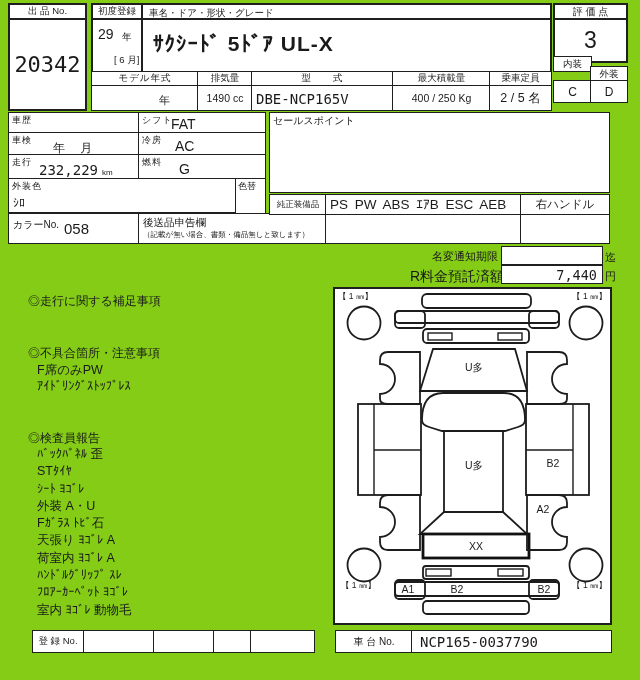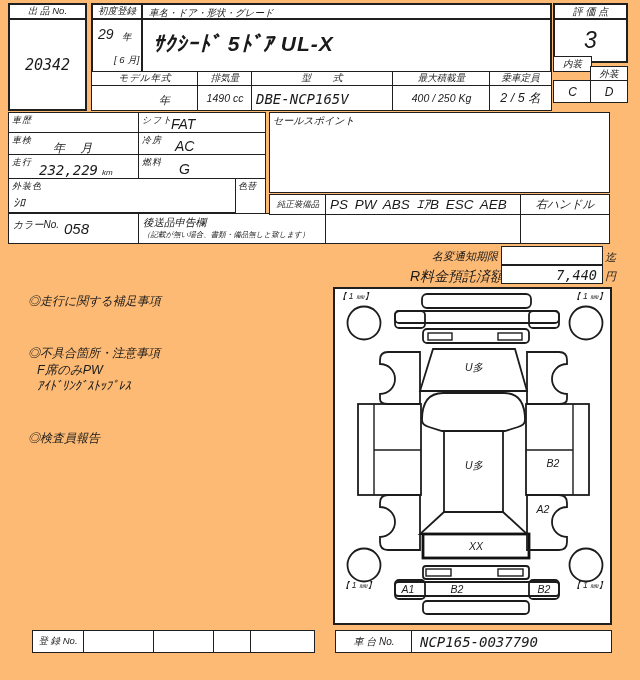--- a/index.html
+++ b/index.html
@@ -1,18 +1,18 @@
 <!DOCTYPE html>
 <html><head>
 <meta charset="utf-8">
 <style>
   html,body { margin:0; padding:0; background:#e8e8e8; }
   .sheet {
-    position:relative; width:640px; height:680px; background:#fdba74;
-    font-family:"Liberation Sans", sans-serif; color:#1a1a1a; overflow:hidden;font-style:italic;
+    position:relative; width:640px; height:680px; background:#84cc16;
+    font-family:"Liberation Sans", sans-serif; color:#1a1a1a; overflow:hidden;
   }
   .cell { position:absolute; box-sizing:border-box; border:2px solid #1f1f1f; background:#fff; }
   .thin { border-width:1.5px; }
   .ctr  { display:flex; align-items:center; justify-content:center; text-align:center; }
   .corner-lbl { position:absolute; top:1px; left:3px; font-size:9px; letter-spacing:1px; white-space:nowrap; }
   .hdr { font-size:9.5px; letter-spacing:1px; }
   .mono { font-family:"DejaVu Sans Mono", monospace; }
   .txt { position:absolute; white-space:nowrap; }
   .diagram { position:absolute; left:333px; top:287px; width:279px; height:338px;
              box-sizing:border-box; border:2px solid #1f1f1f; background:#fff; }
@@ -22,21 +22,21 @@
   .shape { fill:none; stroke:#1c1c1c; stroke-width:1.8; }
   .shape-thick { fill:none; stroke:#111; stroke-width:2.8; }
   .shape-fine { fill:none; stroke:#1c1c1c; stroke-width:1.4; }
 </style>
 </head>
 <body>
 
 <div class="sheet">
 
   <div class="cell ctr" style="left:8px;top:3px;width:79px;height:17px;font-size:9.5px;">出 品 No.</div>
-  <div class="cell ctr mono" style="left:8px;top:18px;width:79px;height:93px;font-size:15px;">20342</div>
+  <div class="cell ctr mono" style="left:8px;top:18px;width:79px;height:93px;font-size:22px;">20342</div>
 
   <div class="cell ctr hdr" style="left:91px;top:3px;width:52px;height:17px;letter-spacing:0;">初度登録</div>
   <div class="cell hdr" style="left:141px;top:3px;width:411px;height:17px;padding:2px 0 0 6px;letter-spacing:0;">車名・ドア・形状・グレード</div>
 
   <div class="cell" style="left:91px;top:18px;width:52px;height:55px;">
     <span class="txt" style="left:5px;top:6px;font-size:14px;">29</span>
     <span class="txt" style="left:29px;top:11px;font-size:9.5px;">年</span>
     <span class="txt" style="left:3px;top:34px;font-size:9.5px;padding-left:18px;">[ 6 月]</span>
   </div>
   <div class="cell" style="left:141px;top:18px;width:411px;height:55px;">
@@ -132,20 +132,32 @@
     <span class="txt mono" style="right:5px;top:1px;font-size:13.5px;">7,440</span>
   </div>
   <div class="txt" style="left:605px;top:269px;font-size:11px;">円</div>
 
   <div class="txt" style="left:28px;top:293px;font-size:12px;">◎走行に関する補足事項</div>
   <div class="txt" style="left:28px;top:345px;font-size:12px;">◎不具合箇所・注意事項</div>
   <div class="txt" style="left:37px;top:362px;font-size:12.5px;">F席のみPW</div>
   <div class="txt" style="left:37px;top:379px;font-size:12.5px;">ｱｲﾄﾞﾘﾝｸﾞｽﾄｯﾌﾟﾚｽ</div>
 
   <div class="txt" style="left:28px;top:430px;font-size:12px;">◎検査員報告</div>
+  <div style="position:absolute;left:37px;top:446px;font-size:12.5px;line-height:17.3px;">
+    <div>ﾊﾞｯｸﾊﾟﾈﾙ 歪</div>
+    <div>STﾀｲﾔ</div>
+    <div>ｼｰﾄ ﾖｺﾞﾚ</div>
+    <div>外装 A・U</div>
+    <div>Fｶﾞﾗｽ ﾄﾋﾞ石</div>
+    <div>天張り ﾖｺﾞﾚ A</div>
+    <div>荷室内 ﾖｺﾞﾚ A</div>
+    <div>ﾊﾝﾄﾞﾙｸﾞﾘｯﾌﾟ ｽﾚ</div>
+    <div>ﾌﾛｱｰｶｰﾍﾟｯﾄ ﾖｺﾞﾚ</div>
+    <div>室内 ﾖｺﾞﾚ 動物毛</div>
+  </div>
 
   <div class="diagram">
     <svg width="275" height="334" viewBox="0 0 275 334">
 
       <circle class="shape" cx="29" cy="34" r="16.5"></circle>
       <circle class="shape" cx="251" cy="34" r="16.5"></circle>
       <circle class="shape" cx="29" cy="276" r="16.5"></circle>
       <circle class="shape" cx="251" cy="276" r="16.5"></circle>
 
       <rect class="shape" x="87" y="5" width="109" height="14" rx="5"></rect>

